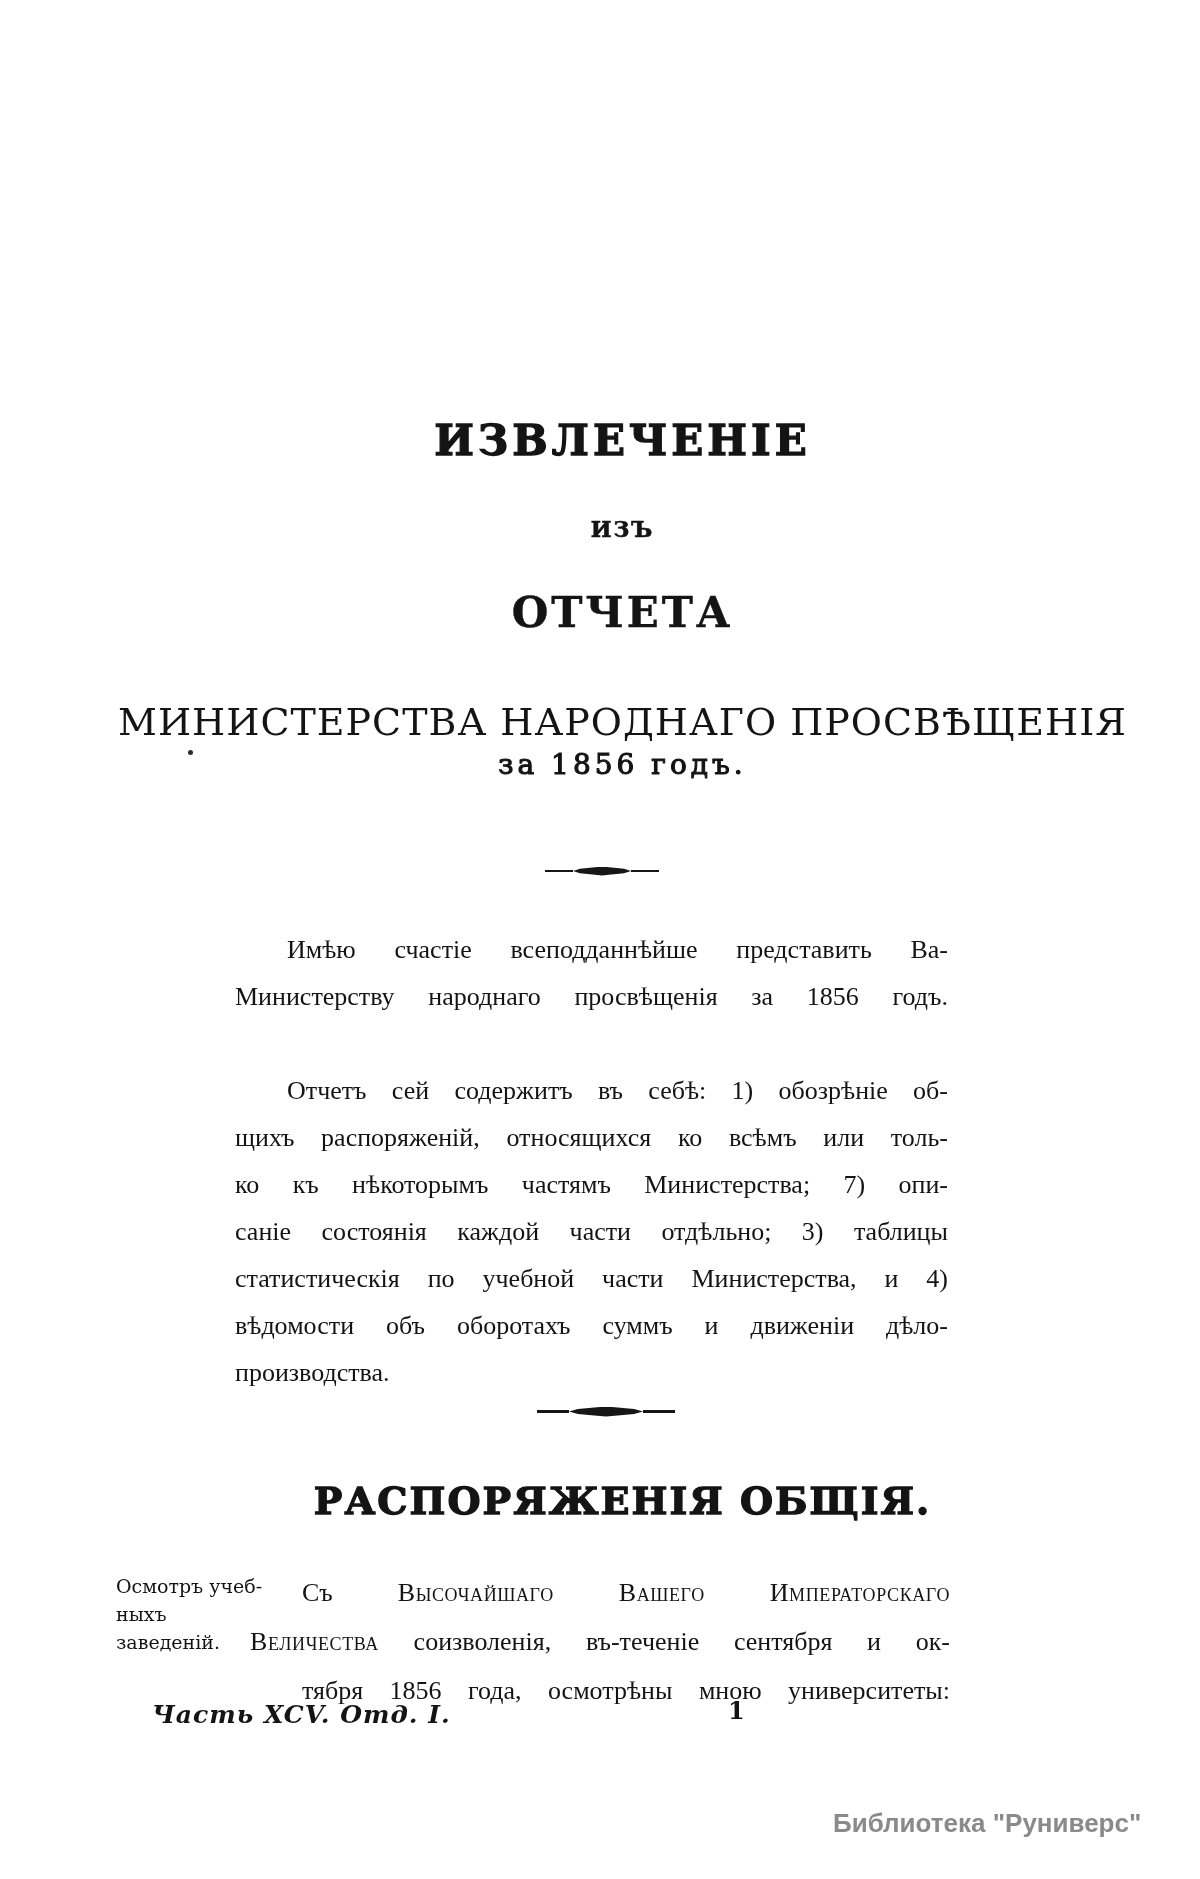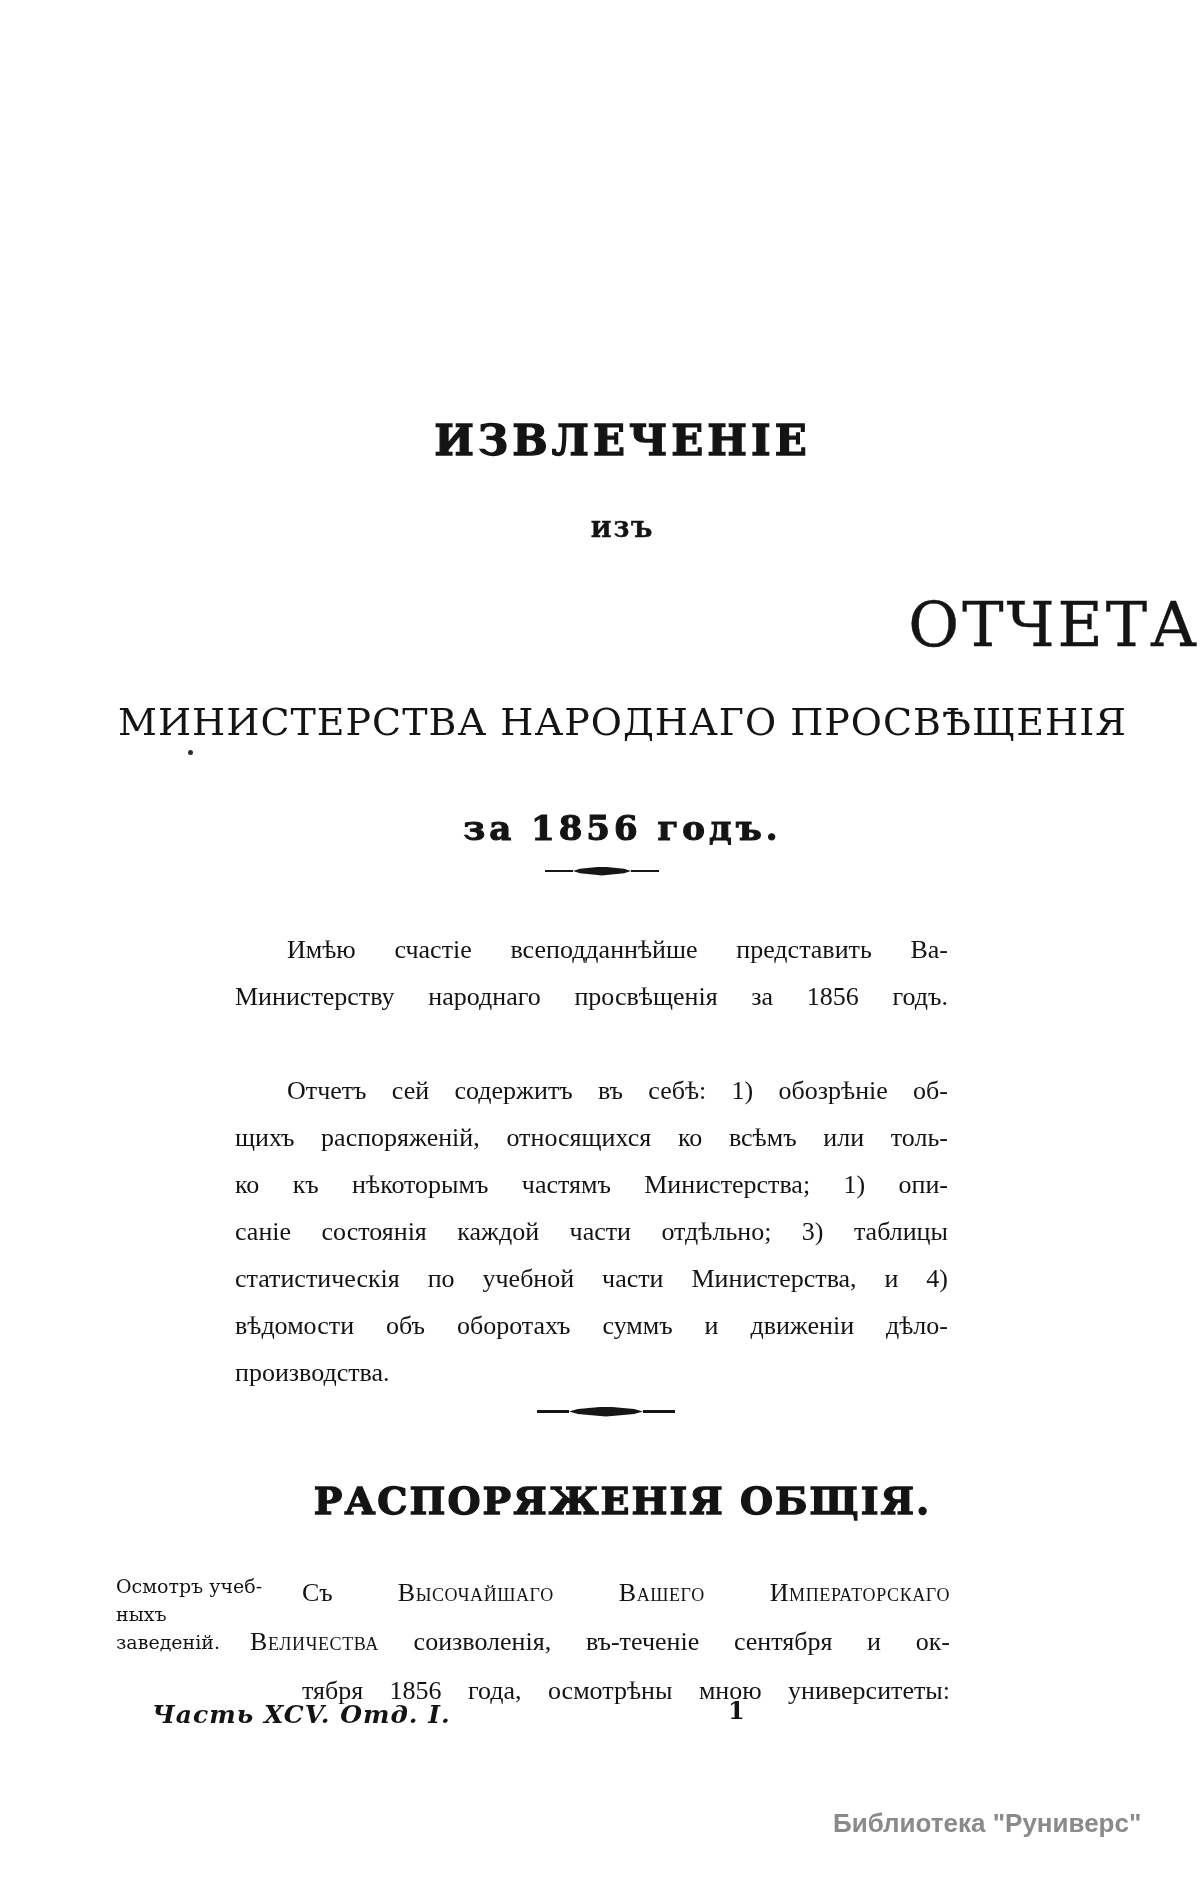--- a/index.html
+++ b/index.html
@@ -17,29 +17,29 @@
 
   .title-main {
     top:416px; font-size:42px; font-weight:700;
     letter-spacing:4px; -webkit-text-stroke:1.3px #141414;
   }
   .title-from {
     top:516px; font-size:22px; font-weight:700;
     letter-spacing:2px; -webkit-text-stroke:0.6px #141414;
   }
   .title-report {
-    top:588px; font-size:62px; font-weight:400;
-    letter-spacing:3px;text-align:right; -webkit-text-stroke:0.4px #141414;
+    top:588px; font-size:42px; font-weight:700;
+    letter-spacing:3px; -webkit-text-stroke:0.4px #141414;
   }
   .title-ministry {
     top:700px; font-size:38px; font-weight:400;
     letter-spacing:1px;
   }
   .title-year {
-    top:808px; font-size:34px; font-weight:700;
+    top:748px; font-size:28px; font-weight:400;
     letter-spacing:4px; -webkit-text-stroke:1.1px #141414;
   }
   .section-heading {
     top:1478px; font-size:38px; font-weight:700;
     letter-spacing:2px; -webkit-text-stroke:1.3px #141414;
   }
 
   .divider { display:flex; align-items:center; }
   .divider .wing { flex:1; height:2px; background:#161616; }
   .divider .core {
@@ -114,21 +114,21 @@
   </div>
 
   <div class="abs body-block body-intro">
     <div class="bline indent">Имѣю счастіе всеподданнѣйше представить Ва-</div>
     <div class="bline">Министерству народнаго просвѣщенія за 1856 годъ.</div>
   </div>
 
   <div class="abs body-block body-contents">
     <div class="bline indent">Отчетъ сей содержитъ въ себѣ: 1) обозрѣніе об-</div>
     <div class="bline">щихъ распоряженій, относящихся ко всѣмъ или толь-</div>
-    <div class="bline">ко къ нѣкоторымъ частямъ Министерства; 1) опи-</div>
+    <div class="bline">ко къ нѣкоторымъ частямъ Министерства; 7) опи-</div>
     <div class="bline">саніе состоянія каждой части отдѣльно; 3) таблицы</div>
     <div class="bline">статистическія по учебной части Министерства, и 4)</div>
     <div class="bline">вѣдомости объ оборотахъ суммъ и движеніи дѣло-</div>
     <div class="bline lastline">производства.</div>
   </div>
 
   <div class="abs divider divider-2">
     <div class="wing"></div>
     <div class="core"></div>
     <div class="wing"></div>

